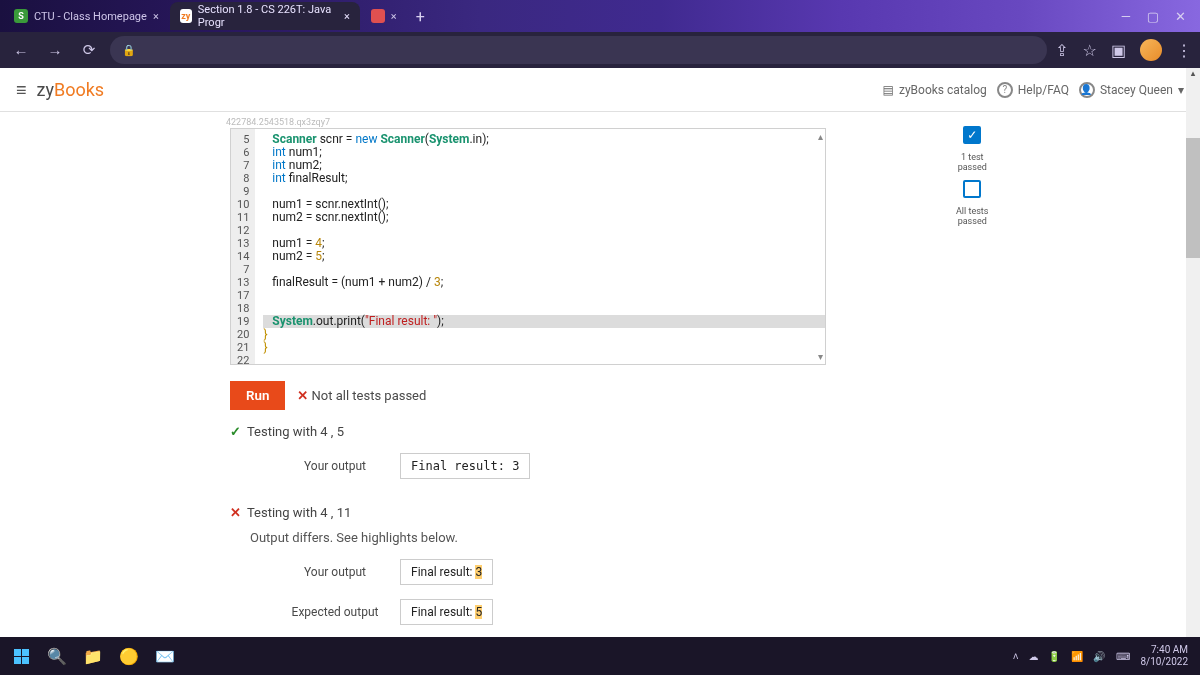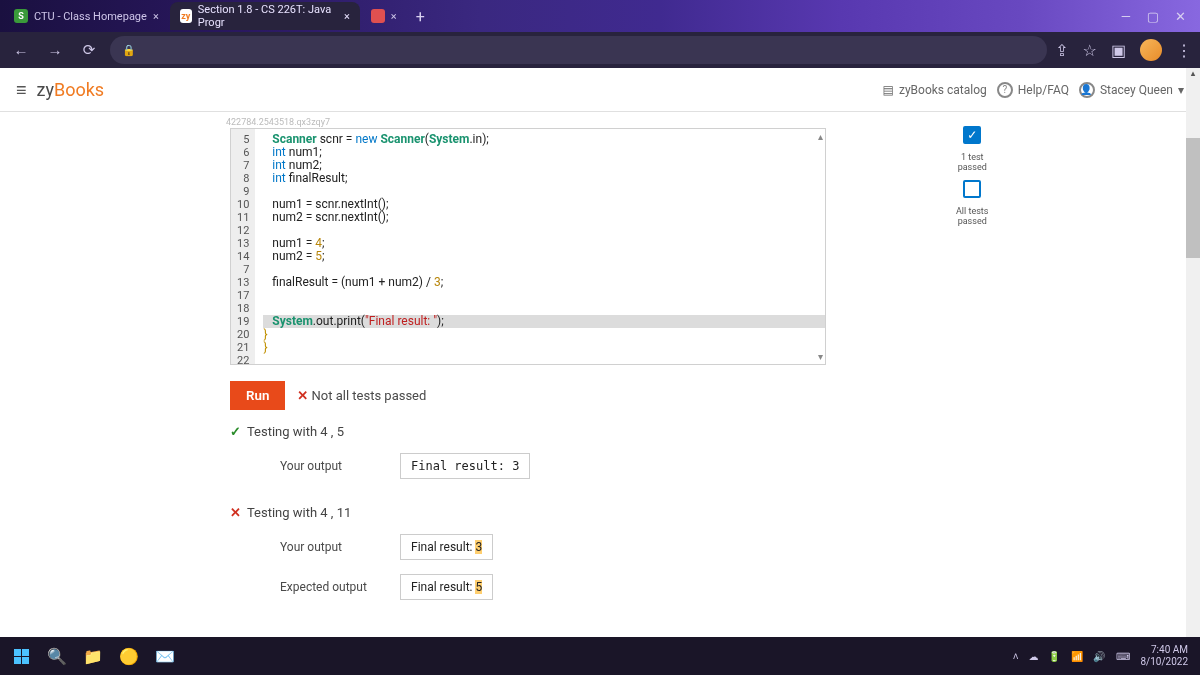--- a/index.html
+++ b/index.html
@@ -64,21 +64,21 @@
 .runbtn { background:#e84a1a; color:#fff; font-weight:600; border:none; padding:7px 16px; cursor:pointer; }
 .runbar .failtxt { color:#4a4a4a; }
 .runbar .redx { color:#d03020; font-weight:bold; }
 
 
 .testblock { margin-left:230px; margin-top:14px; font-size:13px; color:#444; }
 .testblock .title { display:flex; align-items:center; gap:6px; }
 .testblock .check { color:#2a8c2a; font-weight:bold; }
 .testblock .fail { color:#d03020; font-weight:bold; }
 .outrow { display:flex; align-items:center; gap:10px; margin-top:14px; margin-left:50px;}
-.outrow .lbl { font-size:12px; color:#4a4a4a; width:110px; text-align:left; }
+.outrow .lbl { font-size:12px; color:#4a4a4a; width:110px; text-align:center; }
 .outrow .val { border:1px solid #ccc; padding:5px 10px; font-family:Consolas,monospace; font-size:12px; color:#222; }
 .outrow .val .diff { background:#ffcf70; }
 .note { margin-left:20px; margin-top:10px; font-size:13px; color:#555; }
 
 
 .taskbar { position:absolute; bottom:0; left:0; right:0; height:38px; background:#1a1528; display:flex; align-items:center; padding:0 6px; }
 .taskbar .tb-left { display:flex; align-items:center; gap:6px; }
 .tbicon { width:30px; height:30px; display:flex; align-items:center; justify-content:center; color:#cfc8e8; font-size:16px; cursor:pointer;}
 .winlogo { display:grid; grid-template-columns:7px 7px; grid-template-rows:7px 7px; gap:1px;}
 .winlogo span:nth-child(1){background:#4cc2ff;} .winlogo span:nth-child(2){background:#4cc2ff;}
@@ -211,20 +211,21 @@
       <span class="lbl">Your output</span>
       <span class="val">Final result: 3</span>
     </div>
   </div>
 
   <div class="testblock" style="margin-top:26px;">
     <div class="title">
       <span class="fail">✕</span>
       <span>Testing with 4 , 11</span>
     </div>
+    <div class="note">Output differs. See highlights below.</div>
     <div class="outrow">
       <span class="lbl">Your output</span>
       <span class="val"><span>Final result: </span><span class="diff">3</span></span>
     </div>
     <div class="outrow">
       <span class="lbl">Expected output</span>
       <span class="val"><span>Final result: </span><span class="diff">5</span></span>
     </div>
   </div>
 

